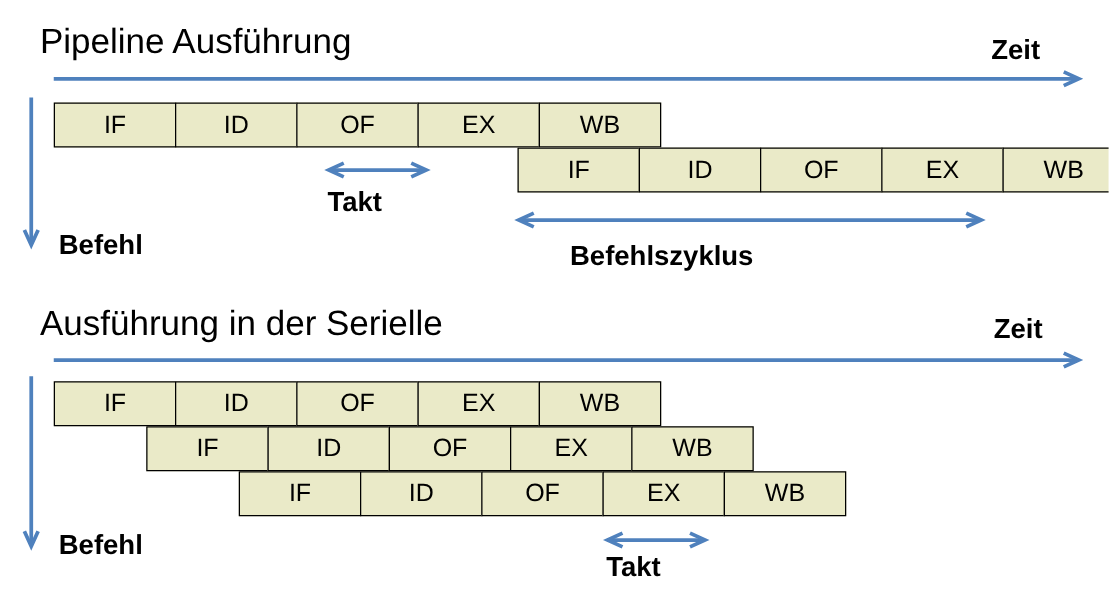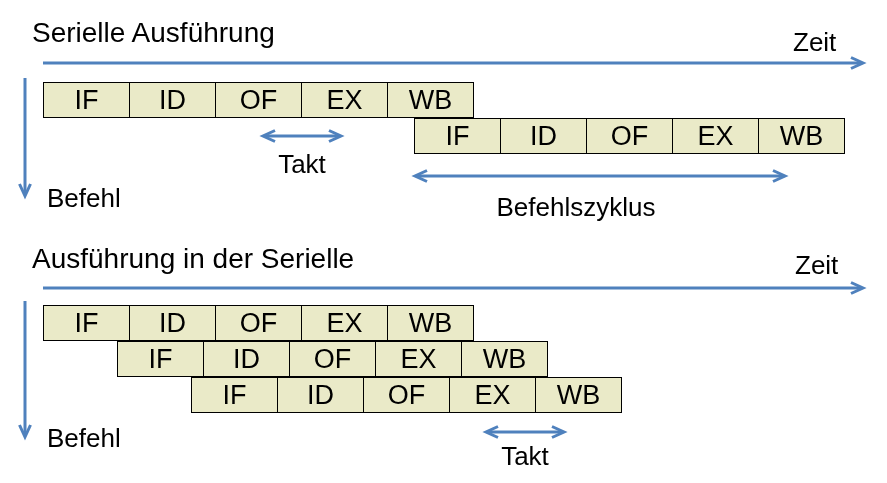--- a/index.html
+++ b/index.html
@@ -18,54 +18,55 @@
     color: var(--text-color);
     overflow: hidden;
   }
   .abs { position: absolute; }
   .section-title {
     font-size: 28px;
     line-height: 1.2;
     white-space: nowrap;
   }
   .caption {
-    font-size: 26px;
+    font-size: 22px;
     line-height: 1.2;
     white-space: nowrap;
+    font-weight: bold;
   }
-  .caption.centered { text-align: center; }
+  .caption.centered { }
   .stage-row { position: absolute; display: flex; }
   .stage-cell {
     box-sizing: border-box;
-    width: 87px;
+    width: 98px;
     height: 36px;
     background: var(--box-fill);
     border: 1px solid var(--box-border);
     margin-left: -1px;
     display: flex;
     align-items: center;
     justify-content: center;
-    font-size: 27px;
+    font-size: 20px;
   }
   .stage-cell:first-child { margin-left: 0; }
   svg.arrow { position: absolute; overflow: visible; }
   .aline {
     stroke: var(--arrow-blue);
     stroke-width: 3;
     fill: none;
     stroke-linecap: butt;
     stroke-linejoin: miter;
   }
 </style>
 </head>
 <body>
 
 <div class="canvas">
 
-  <div class="abs section-title" style="left:32px; top:16px;">Serielle Ausführung</div>
+  <div class="abs section-title" style="left:32px; top:16px;">Pipeline Ausführung</div>
 
   <div class="abs caption" style="left:793px; top:27px;">Zeit</div>
 
   <svg class="arrow" style="left:43px; top:55px;" width="824" height="16" viewBox="0 0 824 16">
     <path class="aline" d="M 0 8 L 818 8"></path>
     <path class="aline" d="M 808 2.5 L 820 8 L 808 13.5"></path>
   </svg>
 
   <svg class="arrow" style="left:17px; top:78px;" width="16" height="120" viewBox="0 0 16 120">
     <path class="aline" d="M 8 0 L 8 116"></path>

